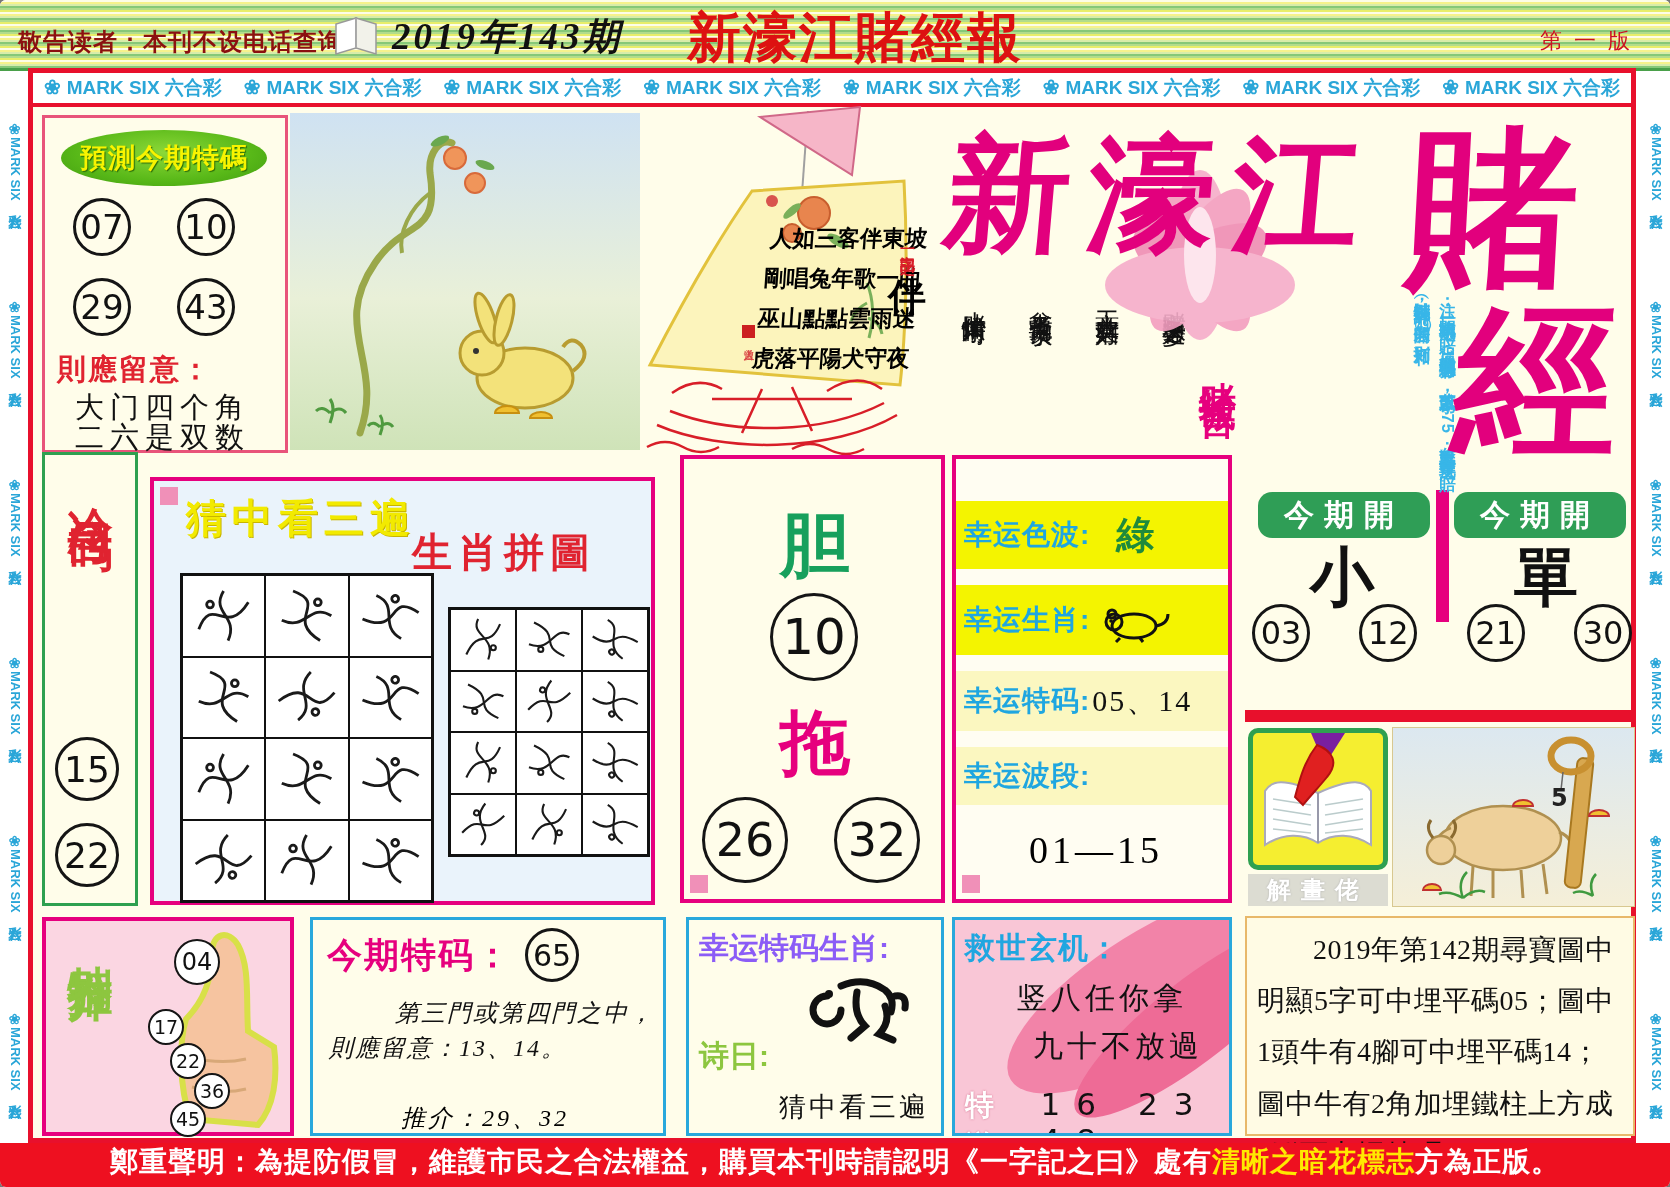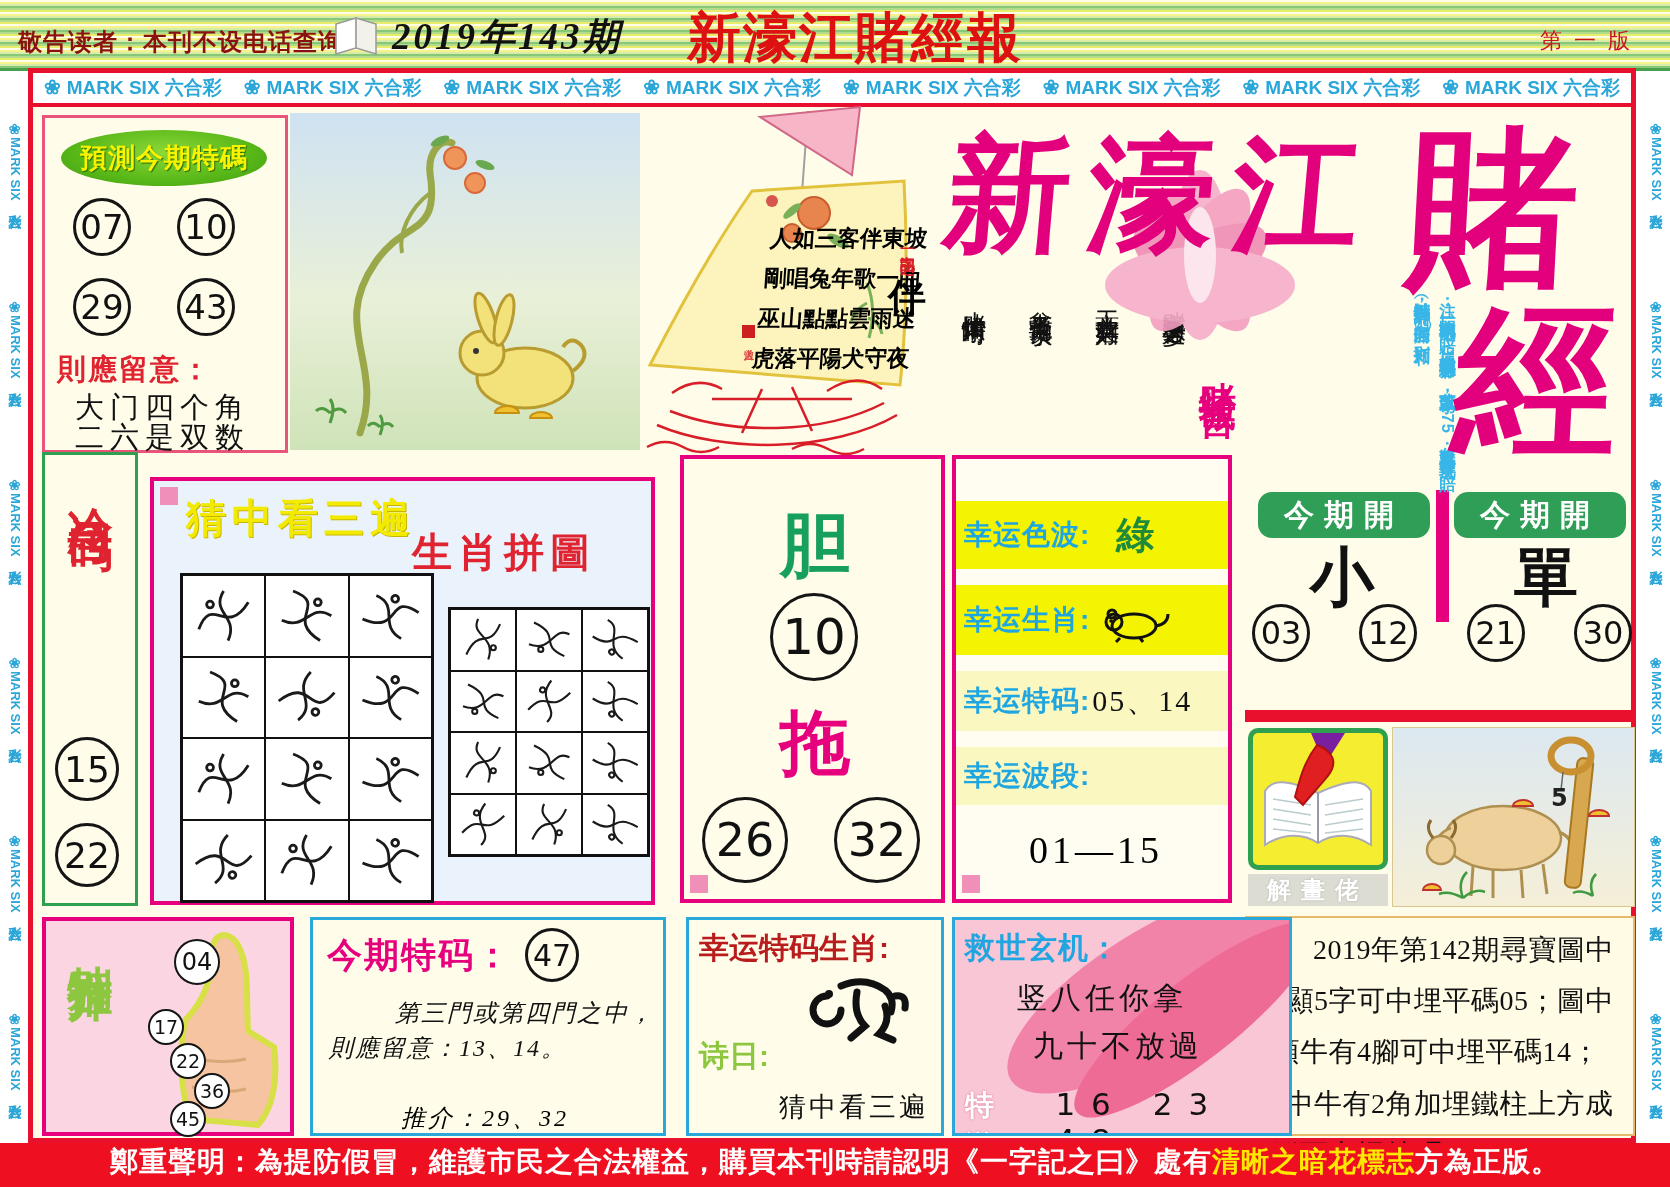--- a/index.html
+++ b/index.html
@@ -1,17 +1,17 @@
 <!DOCTYPE html>
 <html><head>
 <meta charset="utf-8">
 <style>
   html,body{margin:0;padding:0;}
   body{font-family:"Liberation Sans",sans-serif;background:#777;}
-  #page{position:relative;width:1670px;height:1187px;background:#fff;overflow:hidden;margin:0 auto;}
+  #page{position:relative;width:1670px;height:1187px;background:#fff;overflow:hidden;margin:0 auto;border-radius:6px;}
   .abs{position:absolute;}
   
   #band{left:0;top:0;width:1670px;height:68px;
     background:repeating-linear-gradient(0deg,#86c878 0 2px,#d8ecaa 2px 4px,#f6f28c 4px 6px,#fdfde8 6px 8px,#e8ee6a 8px 10px,#b2dc8c 10px 12px);
     border-bottom:3px solid #4aa04a;}
   #notice{left:18px;top:26px;color:#8b1010;font-weight:bold;font-size:24px;letter-spacing:1px;}
   #issue{left:392px;top:12px;font-family:"Liberation Serif",serif;font-style:italic;font-weight:bold;font-size:37px;color:#111;letter-spacing:3px;}
   #paper-title{left:620px;top:2px;width:470px;text-align:center;color:#dd1111;font-weight:bold;font-size:54px;letter-spacing:2px;font-family:"Liberation Serif",serif;}
   #edition{left:1540px;top:26px;color:#cc1122;font-size:22px;letter-spacing:12px;font-family:"Liberation Serif",serif;}
   
@@ -110,24 +110,24 @@
   
   #recommend{left:42px;top:917px;width:252px;height:219px;border:4px solid #e6007e;background:#fbd6e2;box-sizing:border-box;}
   #recommend .rtitle{position:absolute;left:14px;top:8px;writing-mode:vertical-rl;text-orientation:upright;
        color:#8dc63f;font-weight:900;font-size:45px;letter-spacing:4px;}
   .rcirc{position:absolute;background:#fff;}
   #scode{left:310px;top:917px;width:356px;height:219px;border:3px solid #29a8dc;background:#fffdea;box-sizing:border-box;}
   #scode .slab{position:absolute;left:14px;top:12px;color:#e6007e;font-weight:900;font-size:35px;letter-spacing:2px;}
   #scode .slines{position:absolute;left:16px;top:76px;font-family:"Liberation Serif",serif;font-style:italic;font-size:24px;line-height:1.45;color:#111;letter-spacing:2px;}
   #scode .sfoot{position:absolute;left:88px;top:182px;font-family:"Liberation Serif",serif;font-style:italic;font-size:24px;letter-spacing:3px;}
   #lzodiac{left:686px;top:917px;width:258px;height:219px;border:3px solid #29a8dc;background:#fffdea;box-sizing:border-box;}
-  #lzodiac .zlab{position:absolute;left:10px;top:8px;color:#b91c1c;font-weight:900;font-size:30px;}
+  #lzodiac .zlab{position:absolute;left:10px;top:8px;color:#8b5cf6;font-weight:900;font-size:30px;}
   #lzodiac .plab{position:absolute;left:10px;top:116px;color:#8dc63f;font-weight:900;font-size:30px;}
   #lzodiac .ppoem{position:absolute;right:12px;bottom:8px;font-family:"Liberation Serif",serif;font-size:27px;letter-spacing:3px;color:#111;}
-  #mystery{left:952px;top:917px;width:340px;height:219px;border:3px solid #29a8dc;background:#f9c6d6;box-sizing:border-box;overflow:hidden;padding-left:36px;}
+  #mystery{left:952px;top:917px;width:280px;height:219px;border:3px solid #29a8dc;background:#f9c6d6;box-sizing:border-box;overflow:hidden;padding-left:36px;}
   .swoosh{position:absolute;border-radius:50%;}
   #sw1{left:30px;top:10px;width:340px;height:120px;background:#f283a8;transform:rotate(-32deg);}
   #sw2{left:90px;top:60px;width:300px;height:80px;background:#ee6b96;transform:rotate(-38deg);}
   #mystery .mlab{position:absolute;left:10px;top:8px;color:#1fa6e0;font-weight:900;font-size:30px;letter-spacing:1px;}
   #mystery .mline{position:absolute;font-family:"Liberation Serif",serif;font-size:30px;color:#111;letter-spacing:4px;}
   #mystery .gift{position:absolute;left:10px;top:166px;display:flex;align-items:baseline;}
   #mystery .glab{color:#fff;font-weight:900;font-size:29px;text-shadow:0 0 2px #d06080;}
   #mystery .gnums{color:#111;font-size:31px;margin-left:14px;letter-spacing:16px;font-family:"DejaVu Sans",sans-serif;}
   
   #banner{left:0;top:1143px;width:1670px;height:44px;background:#ee1020;display:flex;align-items:flex-start;justify-content:center;white-space:nowrap;}
@@ -562,21 +562,21 @@
     </svg>
     <div class="circ rcirc" style="left:128px;top:18px;width:46px;height:46px;font-size:24px;border-width:2.5px">04</div>
     <div class="circ rcirc" style="left:102px;top:88px;width:36px;height:36px;font-size:19px;border-width:2.5px">17</div>
     <div class="circ rcirc" style="left:124px;top:122px;width:36px;height:36px;font-size:19px;border-width:2.5px">22</div>
     <div class="circ rcirc" style="left:148px;top:152px;width:36px;height:36px;font-size:19px;border-width:2.5px">36</div>
     <div class="circ rcirc" style="left:124px;top:180px;width:36px;height:36px;font-size:19px;border-width:2.5px">45</div>
   </div>
 
   <div class="abs" id="scode">
     <div class="slab">今期特码：</div>
-    <div class="circ" style="position:absolute;left:212px;top:8px;width:54px;height:54px;font-size:30px">47</div>
+    <div class="circ" style="position:absolute;left:212px;top:8px;width:54px;height:54px;font-size:30px">65</div>
     <div class="slines">
       <div style="padding-left:66px">第三門或第四門之中，</div>
       <div>則應留意：13、14。</div>
     </div>
     <div class="sfoot">推介：29、32</div>
   </div>
 
   <div class="abs" id="lzodiac">
     <div class="zlab">幸运特码生肖:</div>
     <svg class="abs" style="left:110px;top:46px" width="110" height="78" viewBox="0 0 110 78">

